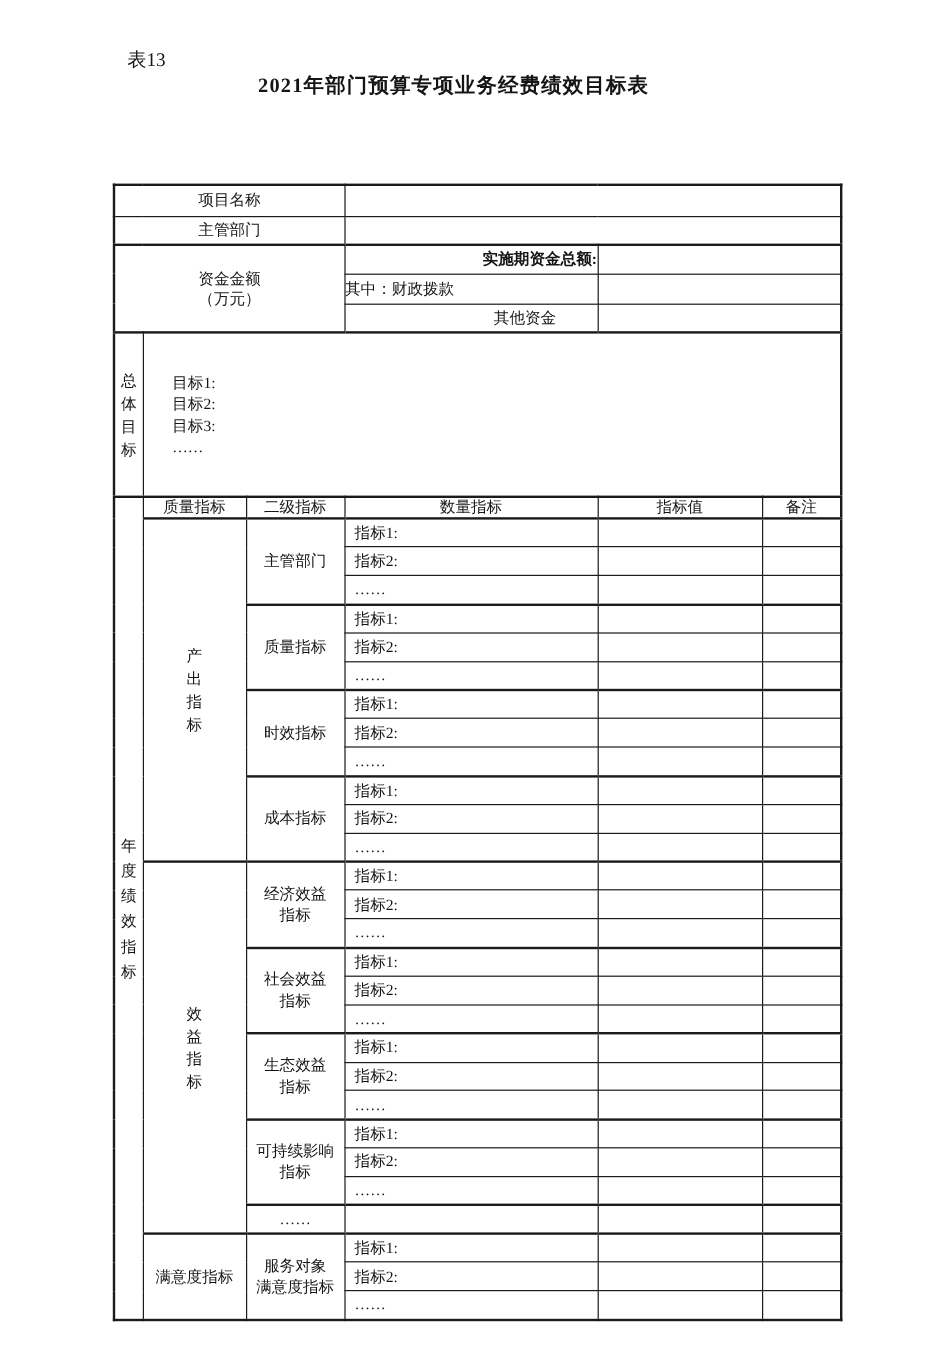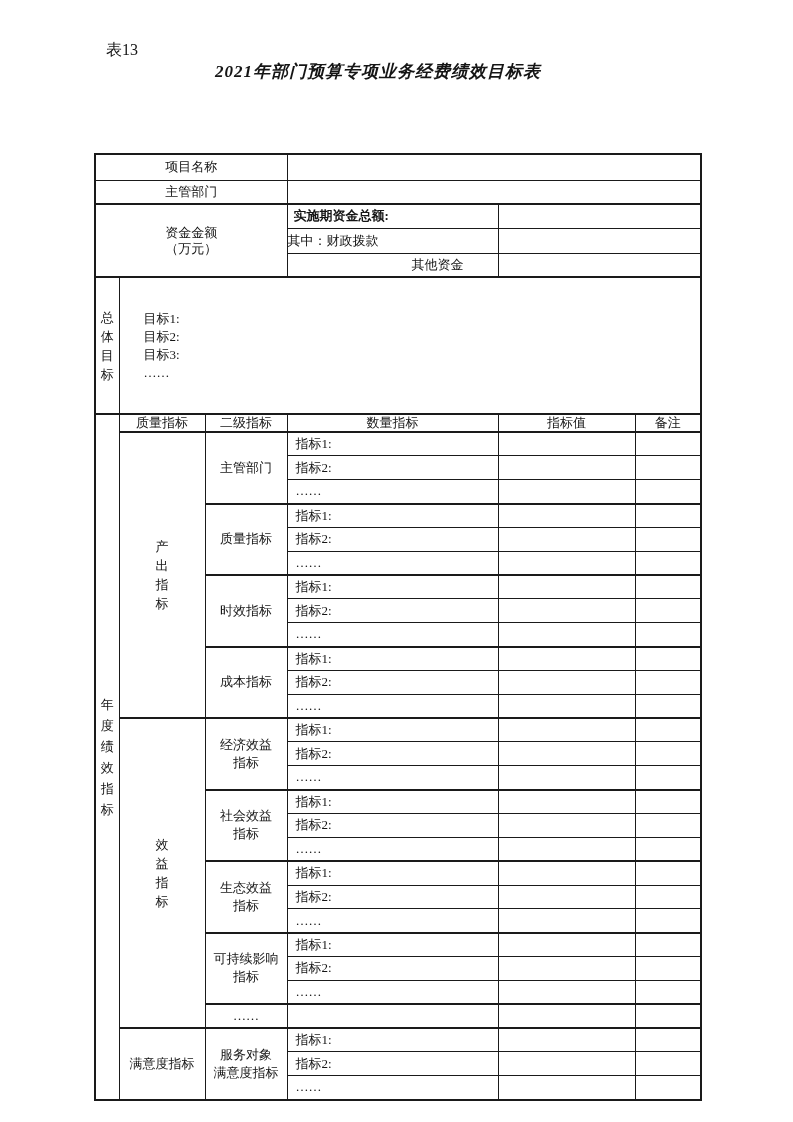--- a/index.html
+++ b/index.html
@@ -1,33 +1,33 @@
 <!DOCTYPE html>
 <html><head>
 <meta charset="utf-8">
 <style>
   html,body{margin:0;padding:0;background:#ffffff;}
   .page{position:relative;width:793px;height:1122px;background:#ffffff;
         font-family:"Liberation Serif","DejaVu Serif",serif;color:#151515;overflow:hidden;}
   .tag{position:absolute;left:106px;top:40px;font-size:16px;}
   .title{position:absolute;left:0;top:60px;width:756px;margin:0;text-align:center;
-         font-size:17px;font-weight:bold;letter-spacing:1px;font-style:italic;}
+         font-size:17px;font-weight:bold;letter-spacing:1px;}
   table.form{position:absolute;left:94px;top:129px;width:608px;
              border-collapse:collapse;table-layout:fixed;
              border:2px solid #1a1a1a;margin-top:24px;}
   td{border:1px solid #1a1a1a;font-size:13px;line-height:16px;text-align:center;
      vertical-align:middle;padding:0;overflow:hidden;}
   
   .rh26{height:26px}.rh24{height:24px}.rh25{height:25px}
   .rgoal{height:137px}.rhdr{height:15px}.rd{height:23.85px}
   
   .b2{border-bottom-width:2px !important;}
   
   .pre{white-space:pre-line;}
-  .fund1{text-align:left;padding-left:6px;font-weight:bold;}
+  .fund1{text-align:right;padding-left:6px;font-weight:bold;}
   .fund2{text-align:left;}
   .fund3{text-align:center;padding-left:90px;}
   .goal{text-align:left;padding:0 24px;line-height:18px;white-space:pre-line;}
   .vlab{white-space:pre-line;line-height:19px;}
   .vlab6{white-space:pre-line;line-height:21px;}
   .two{white-space:pre-line;line-height:18px;}
   .cnt{text-align:left;padding-left:8px;}
 </style>
 </head>
 <body>

